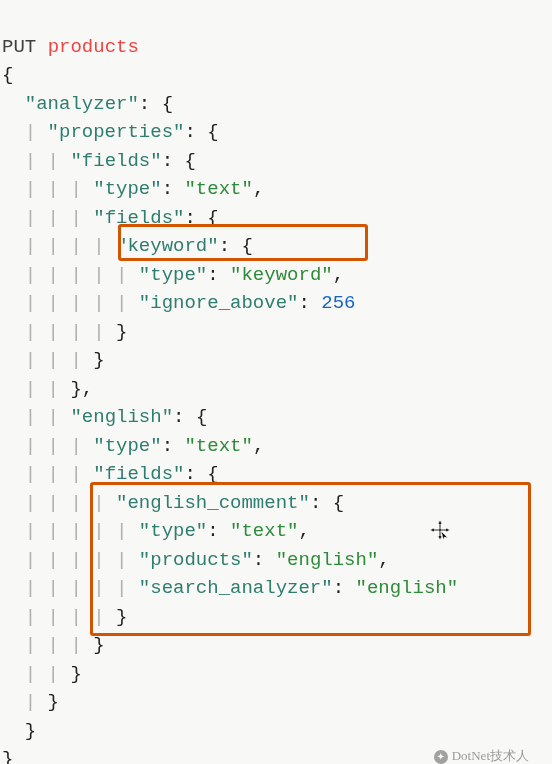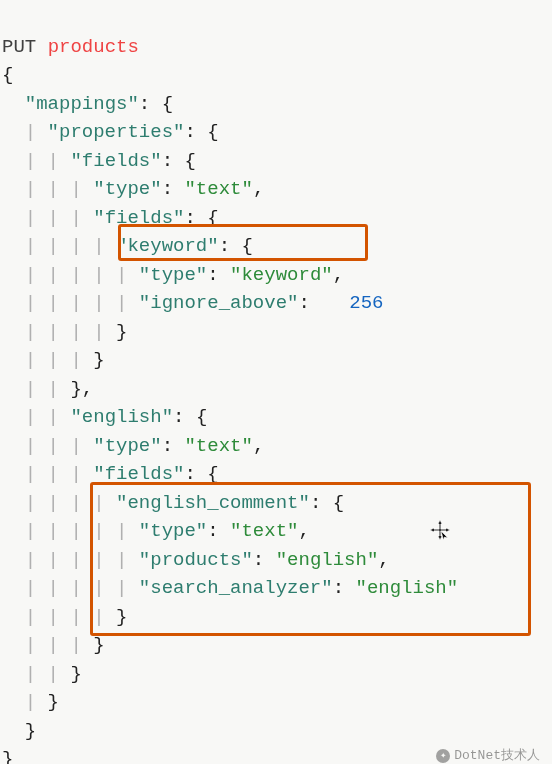--- a/index.html
+++ b/index.html
@@ -15,40 +15,40 @@
   .code {
     padding: 4px 2px;
     white-space: pre;
     position: relative;
   }
   .method { color: #404040; }
   .path { color: #ef4444; }
   .brace { color: #222; }
   .key { color: #2e7d6f; }
   .string { color: #2e8b3a; }
-  .number { color: #1565c0; margin-left: 28px; }
+  .number { color: #1565c0; }
   .colon { color: #222; }
   .comma { color: #222; }
   .guide {
     color: #b0b0b0;
     user-select: none;
   }
   .hl1 {
     position: absolute;
     border: 3px solid #d35400;
     border-radius: 3px;
     pointer-events: none;
   }
   .watermark {
     position: absolute;
-    right: 12px;
+    right: 23px;
     bottom: 12px;
     color: rgba(0,0,0,0.4);
     font-size: 13px;
-    font-family: Liberation Mono, monospace;
+    font-family: Liberation Serif, serif;
   }
   .wm-icon {
     display: inline-block;
     width: 14px; height: 14px;
     border-radius: 50%;
     background: rgba(0,0,0,0.35);
     color: #f8f8f6;
     font-size: 10px;
     line-height: 14px;
     text-align: center;
@@ -62,21 +62,21 @@
     width: 24px; height: 24px;
     pointer-events: none;
   }
 </style>
 </head>
 <body>
 
 <div class="code">
 <span class="method">PUT</span> <span class="path">products</span>
 <span class="brace">{</span>
-<span class="guide">  </span><span class="key">"<span>mappings</span>"</span><span class="colon">:</span> <span class="brace">{</span>
+<span class="guide">  </span><span class="key">"<span>analyzer</span>"</span><span class="colon">:</span> <span class="brace">{</span>
 <span class="guide">  | </span><span class="key">"<span>properties</span>"</span><span class="colon">:</span> <span class="brace">{</span>
 <span class="guide">  | | </span><span class="key">"<span>fields</span>"</span><span class="colon">:</span> <span class="brace">{</span>
 <span class="guide">  | | | </span><span class="key">"<span>type</span>"</span><span class="colon">:</span> <span class="string">"<span>text</span>"</span><span class="comma">,</span>
 <span class="guide">  | | | </span><span class="key">"<span>fields</span>"</span><span class="colon">:</span> <span class="brace">{</span>
 <span class="guide">  | | | | </span><span class="key">"<span>keyword</span>"</span><span class="colon">:</span> <span class="brace">{</span>
 <span class="guide">  | | | | | </span><span class="key">"<span>type</span>"</span><span class="colon">:</span> <span class="string">"<span>keyword</span>"</span><span class="comma">,</span>
 <span class="guide">  | | | | | </span><span class="key">"<span>ignore_above</span>"</span><span class="colon">:</span> <span class="number">256</span>
 <span class="guide">  | | | | </span><span class="brace">}</span>
 <span class="guide">  | | | </span><span class="brace">}</span>
 <span class="guide">  | | </span><span class="brace">}</span><span class="comma">,</span>

